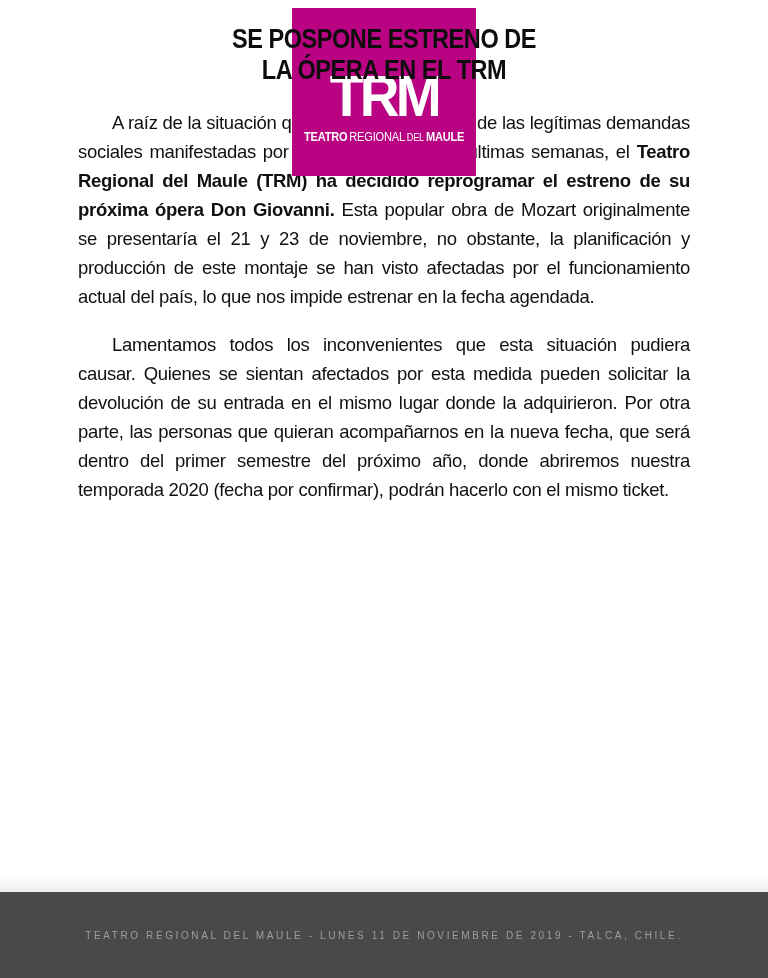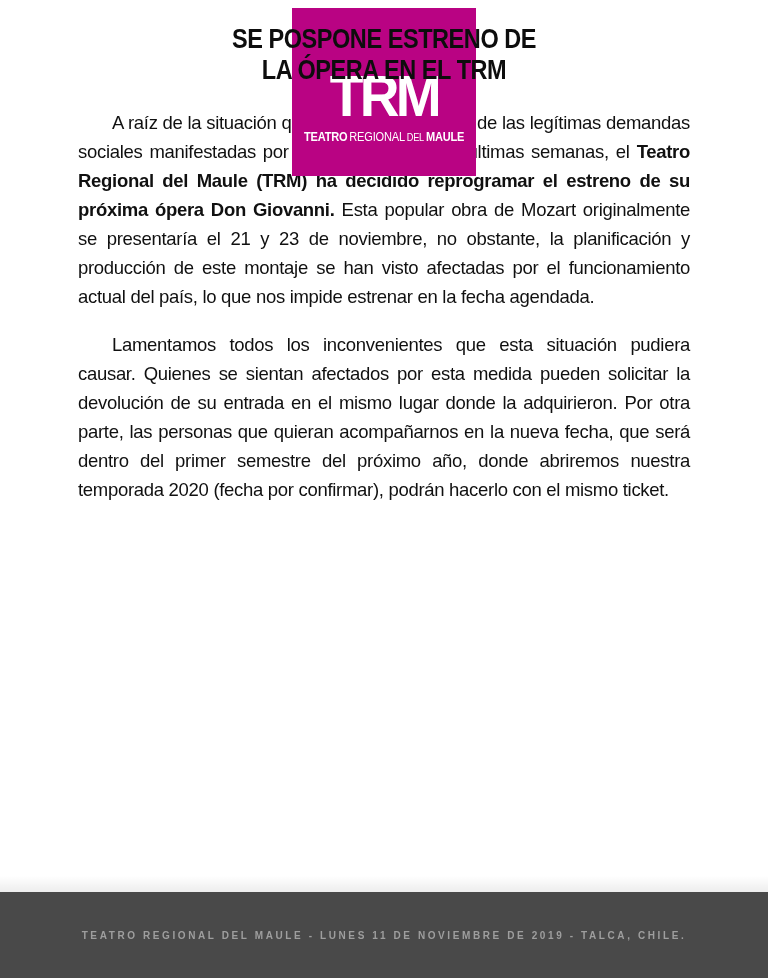--- a/index.html
+++ b/index.html
@@ -89,21 +89,21 @@
     height: 86px;
     background: #494949;
     display: flex;
     align-items: center;
     justify-content: center;
   }
   .footer-text {
     color: #9e9e9e;
     font-size: 10px;
     letter-spacing: 2.6px;
-    font-weight: 700;
+    font-weight: 400;
     white-space: nowrap;
   }
 </style>
 </head>
 <body>
 
 <div class="page">
 
   <div class="logo">
     <div class="logo-monogram">TRM</div>

